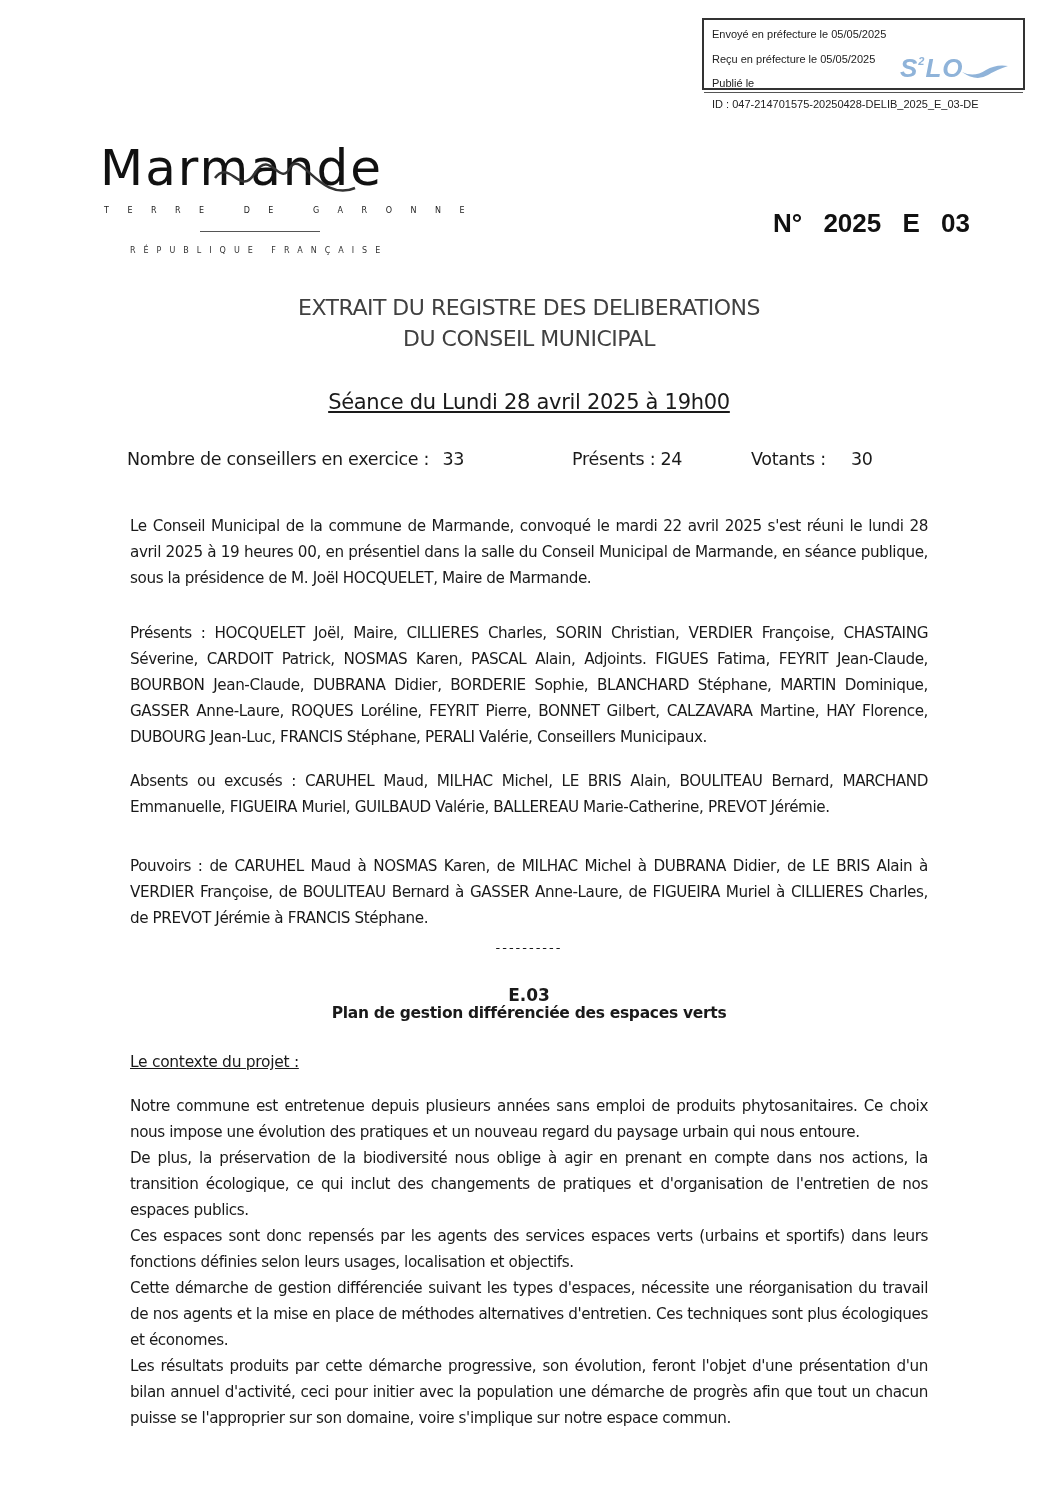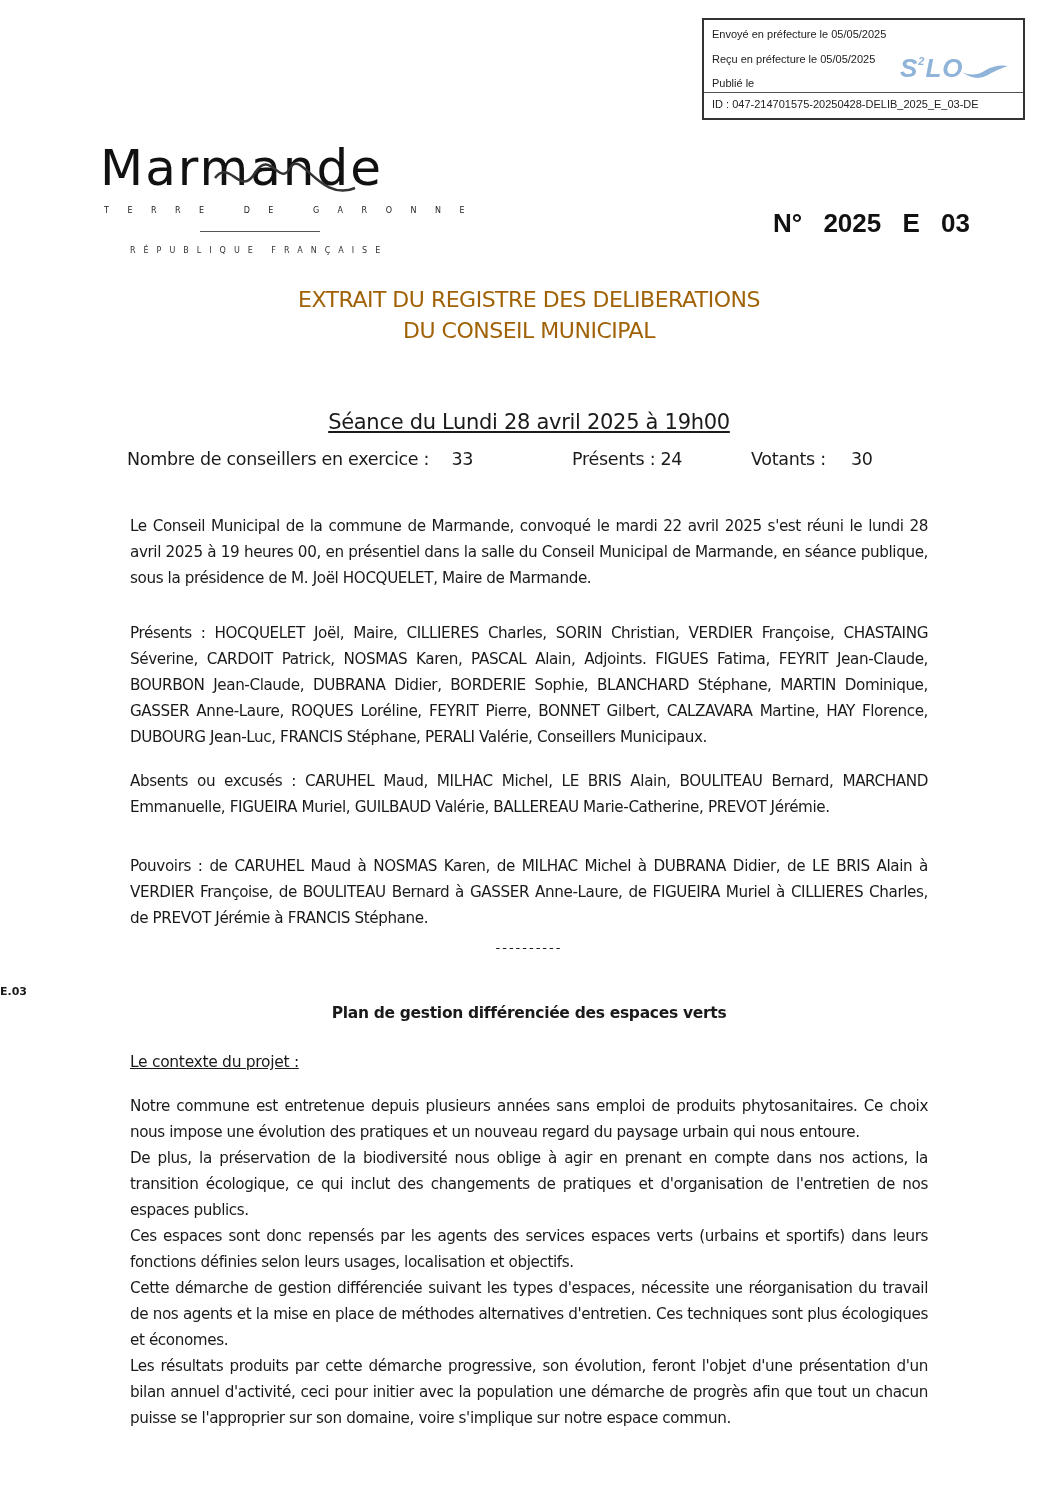--- a/index.html
+++ b/index.html
@@ -1,21 +1,21 @@
 <!DOCTYPE html>
 <html><head>
   <meta charset="utf-8">
   <style>
     html, body { margin: 0; padding: 0; background: #ffffff; }
     body {
       width: 1058px; height: 1497px; position: relative; overflow: hidden;
       font-family: "DejaVu Sans", sans-serif; color: #1a1a1a;
     }
     .stamp {
-      position: absolute; left: 702px; top: 18px; width: 323px; height: 102px;
+      position: absolute; left: 702px; top: 18px; width: 323px; height: 72px;
       border: 2px solid #333; box-sizing: border-box;
       font-family: "Liberation Sans", sans-serif; font-size: 11px; color: #222;
     }
     .stamp .row { position: absolute; left: 8px; }
     .stamp .r1 { top: 8px; }
     .stamp .r2 { top: 33px; }
     .stamp .r3 { top: 57px; }
     .stamp .r4 { top: 78px; }
     .stamp .sep { position: absolute; left: 0; right: 0; top: 72px; border-top: 1px solid #555; }
     .stamp .s2lo {
@@ -42,38 +42,38 @@
       white-space: nowrap;
     }
 
     .numero {
       position: absolute; left: 773px; top: 208px;
       font-family: "Liberation Sans", sans-serif; font-weight: bold; font-size: 26px; color: #111;
       word-spacing: 14px;
     }
 
     .title {
-      position: absolute; left: 0; width: 1058px; text-align: center; top: 284px;
-      font-family: "DejaVu Sans", sans-serif; font-size: 22px; line-height: 31px; color: #a16207;
+      position: absolute; left: 0; width: 1058px; text-align: center; top: 292px;
+      font-family: "DejaVu Sans", sans-serif; font-size: 22px; line-height: 31px; color: #404040;
       letter-spacing: -0.5px;
     }
     .seance {
       position: absolute; left: 0; width: 1058px; text-align: center; top: 390px;
-      font-size: 21px; text-decoration: underline; letter-spacing: -0.3px; margin-top: 20px;
+      font-size: 21px; text-decoration: underline; letter-spacing: -0.3px;
     }
     .counts {
       position: absolute; top: 449px; font-size: 17.5px; letter-spacing: -0.3px; white-space: nowrap;
     }
     .body-text {
       position: absolute; left: 130px; width: 798px;
       font-size: 15.2px; line-height: 26px; text-align: justify; letter-spacing: -0.4px;
     }
     .body-text .lbl { }
     .dashes { position: absolute; left: 0; width: 1058px; text-align: center; top: 940px; font-size: 13px; letter-spacing: 2px; }
-    .ecode { position: absolute; left: 0; width: 1058px; top: 985px; font-size: 11px; font-weight: bold; }
+    .ecode { position: absolute; left: 0; width: 1058px; text-align: center; top: 985px; font-size: 17px; font-weight: bold; }
     .eobj { position: absolute; left: 0; width: 1058px; text-align: center; top: 1004px; font-size: 15.5px; font-weight: bold; letter-spacing: -0.3px; }
     .section-h { position: absolute; left: 130px; top: 1053px; font-size: 15.5px; font-weight: normal; text-decoration: underline; letter-spacing: -0.3px; }
   </style>
 </head>
 <body>
 
 <div class="stamp">
   <div class="row r1">Envoyé en préfecture le 05/05/2025</div>
   <div class="row r2">Reçu en préfecture le 05/05/2025</div>
   <div class="row r3">Publié le</div>
@@ -99,21 +99,21 @@
 
 <div class="title">
   <div>EXTRAIT DU REGISTRE DES DELIBERATIONS</div>
   <div>DU CONSEIL MUNICIPAL</div>
 </div>
 
 <div class="seance">Séance du Lundi 28 avril 2025 à 19h00</div>
 
 <div class="counts" style="left:127px">
   <span>Nombre de conseillers en exercice :</span>
-  <span style="margin-left:17px">33</span>
+  <span style="margin-left:8px">33</span>
 </div>
 <div class="counts" style="left:572px">
   <span>Présents :</span>
   <span>24</span>
 </div>
 <div class="counts" style="left:751px">
   <span>Votants :</span>
   <span style="margin-left:20px">30</span>
 </div>
 

